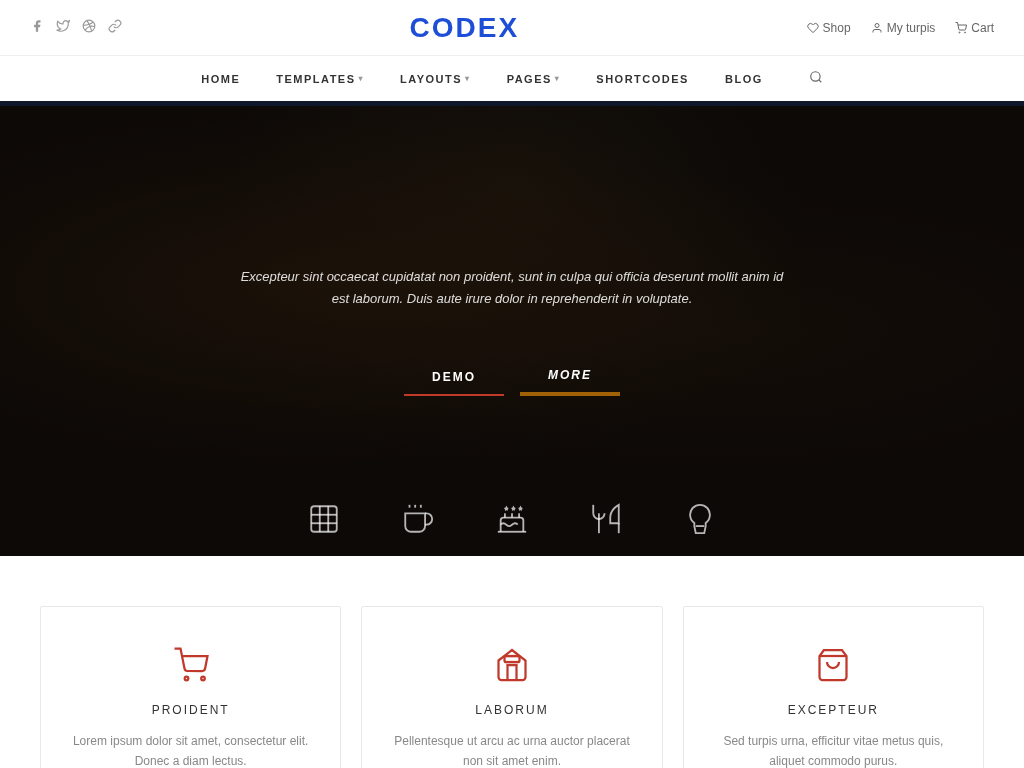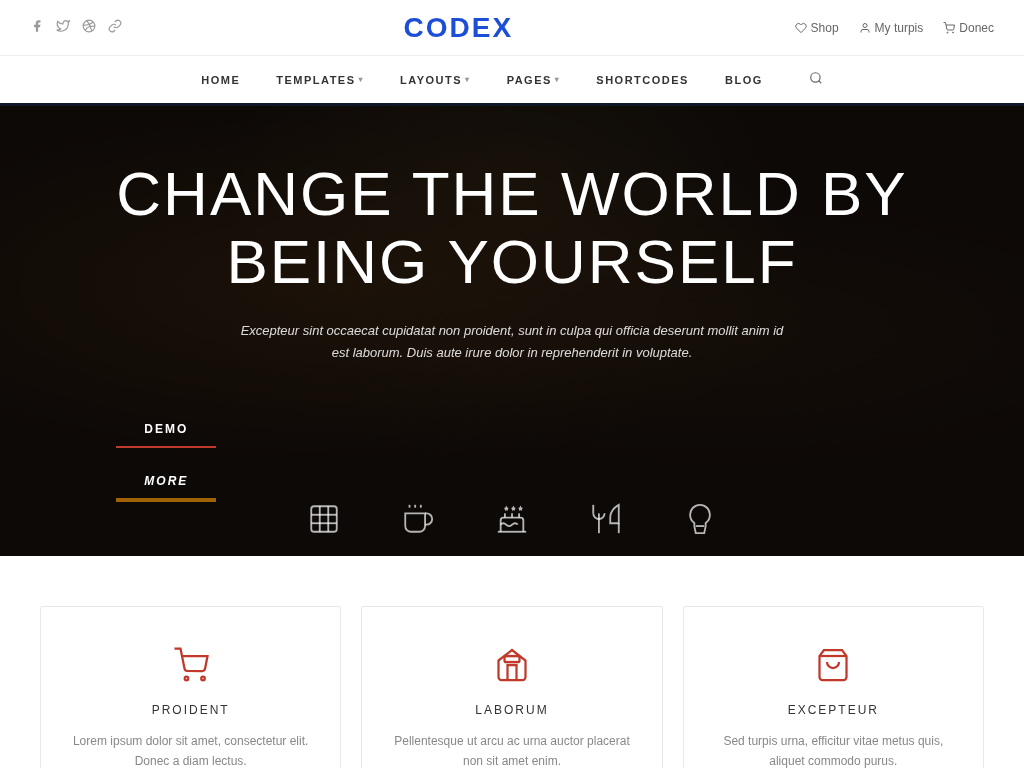--- a/index.html
+++ b/index.html
@@ -48,21 +48,21 @@
       color: #666;
     }
 
     
     .nav-bar {
       display: flex;
       align-items: center;
       justify-content: center;
       gap: 36px;
       padding: 14px 30px;
-      border-bottom: 3px solid #0f172a;
+      border-bottom: 5px solid #0f172a;
       height: 50px;
     }
     .nav-item {
       font-size: 11px;
       letter-spacing: 1.5px;
       color: #333;
       cursor: pointer;
       text-transform: uppercase;
       font-weight: 600;
       display: flex;
@@ -119,22 +119,21 @@
       color: rgba(255,255,255,0.85);
       line-height: 1.7;
       max-width: 560px;
       margin: 0 auto 48px;
       font-style: italic;
     }
     .hero-buttons {
       display: flex;
       gap: 16px;
       justify-content: center;
-      align-items: flex-start;
-      flex-direction: column;
+      align-items: flex-end;
     }
     .hero-btn {
       padding: 10px 28px;
       font-size: 12px;
       letter-spacing: 2px;
       font-weight: 600;
       text-transform: uppercase;
       cursor: pointer;
       color: #fff;
       border: none;
@@ -249,21 +248,21 @@
           <circle cx="12" cy="7" r="4"></circle>
         </svg>
       <span>My turpis</span>
     </div>
     <div class="top-right-item">
       <svg width="12" height="12" viewBox="0 0 24 24" fill="none" stroke="#666" stroke-width="2">
           <circle cx="9" cy="21" r="1"></circle>
           <circle cx="20" cy="21" r="1"></circle>
           <path d="M1 1h4l2.68 13.39a2 2 0 002 1.61h9.72a2 2 0 002-1.61L23 6H6"></path>
         </svg>
-      <span>Donec</span>
+      <span>Cart</span>
     </div>
   </div>
 </div>
 
 <nav class="nav-bar">
   <div class="nav-item">
     <span>HOME</span>
   </div>
   <div class="nav-item">
     <span>TEMPLATES</span>
@@ -288,24 +287,20 @@
         <circle cx="11" cy="11" r="8"></circle>
         <path d="M21 21l-4.35-4.35"></path>
       </svg>
   </div>
 </nav>
 
 <section class="hero">
   <div class="hero-img-sim"></div>
   <div class="hero-overlay"></div>
   <div class="hero-content">
-    <h1 class="hero-title">
-      <span>CHANGE THE WORLD BY</span><br>
-      <span>BEING YOURSELF</span>
-    </h1>
     <p class="hero-subtitle">Excepteur sint occaecat cupidatat non proident, sunt in culpa qui officia deserunt mollit anim id est laborum. Duis aute irure dolor in reprehenderit in voluptate.</p>
     <div class="hero-buttons">
       <button class="hero-btn hero-btn-demo">DEMO</button>
       <button class="hero-btn hero-btn-more">MORE</button>
     </div>
   </div>
 
   <div class="hero-icons">
     <div class="hero-icon">
       <svg width="34" height="34" viewBox="0 0 24 24" fill="none" stroke="rgba(255,255,255,0.7)" stroke-width="1.3">

